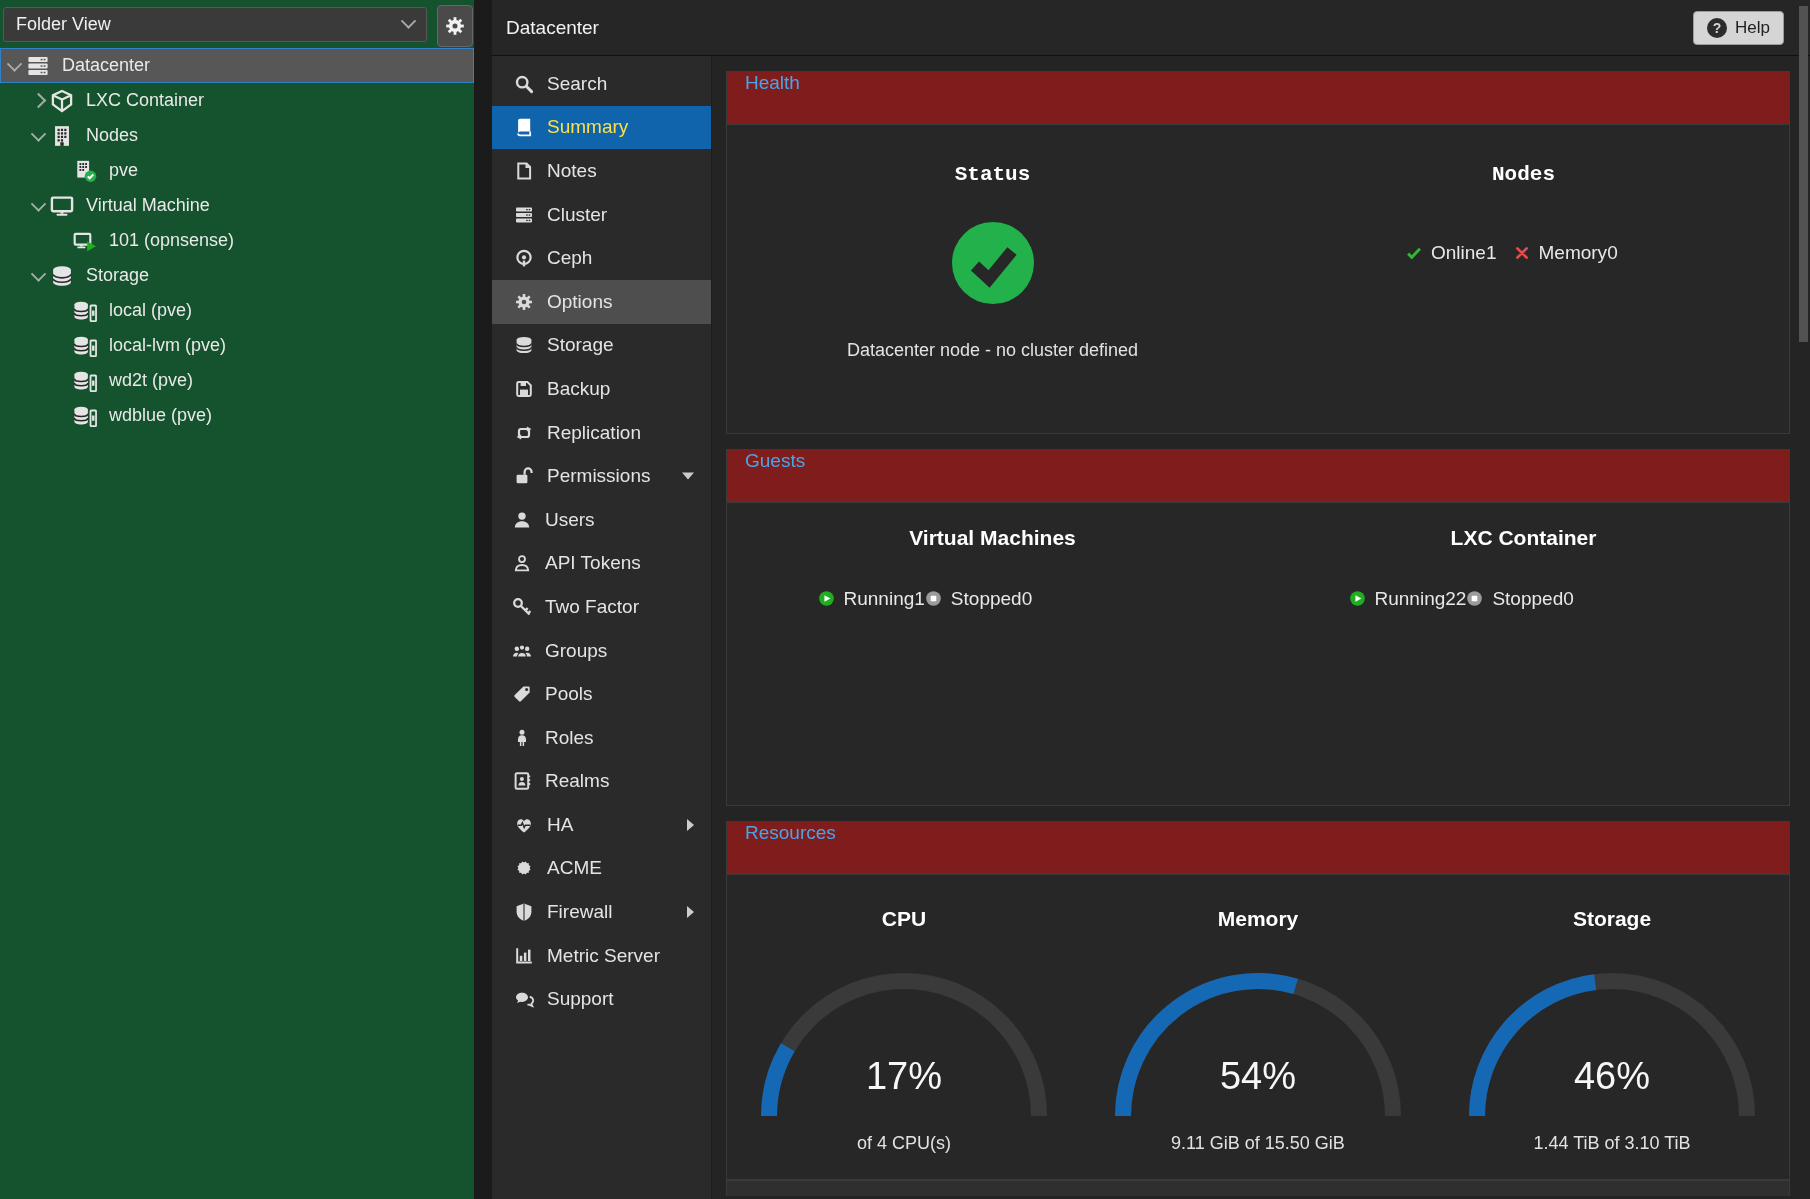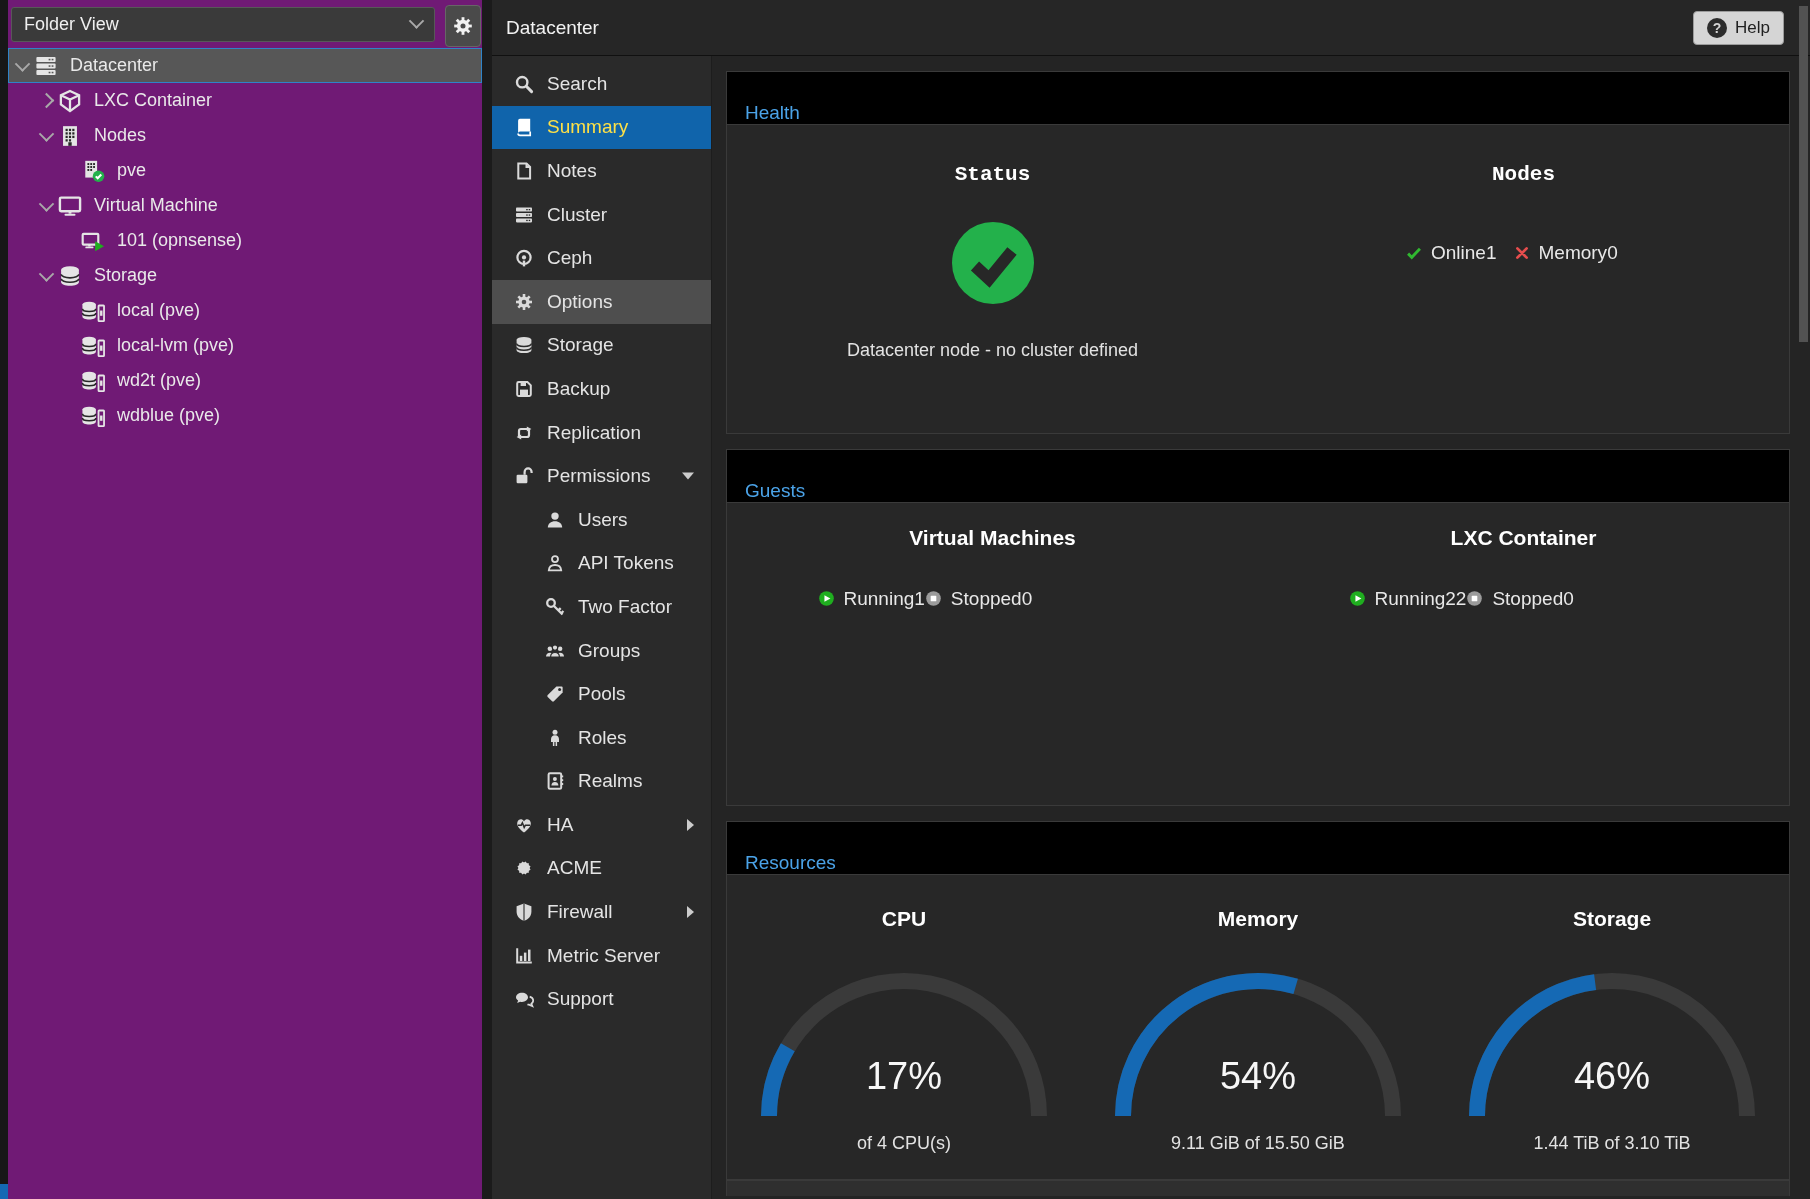--- a/index.html
+++ b/index.html
@@ -4,21 +4,21 @@
 <style>
   html,body{margin:0;padding:0;background:#141414;}
   body{font-family:"Liberation Sans", sans-serif;color:#dcdcdc;-webkit-font-smoothing:antialiased;}
   .app{position:relative;width:1810px;height:1199px;overflow:hidden;background:#1b1b1b;}
 
   
   .edge-strip{position:absolute;left:0;top:0;width:12px;height:100%;background:#171717;}
   .corner-chip{position:absolute;left:0;bottom:0;width:14px;height:15px;background:#1569b4;}
 
   
-  .tree-panel{position:absolute;left:8px;top:0;width:474px;height:100%;background:#701a75;}
+  .tree-panel{position:absolute;left:0;top:0;width:474px;height:100%;background:#14532d;}
   .combo{position:absolute;left:3px;top:7px;width:424px;height:35px;box-sizing:border-box;background:#3a3a3a;
          border:1px solid #585858;border-radius:3px;display:flex;align-items:center;padding:0 12px;
          font-size:18px;color:#f0f0f0;cursor:pointer;}
   .combo .chev{margin-left:auto;margin-top:-4px;}
   .gear-btn{position:absolute;left:437px;top:5px;width:36px;height:42px;box-sizing:border-box;background:#4a4a4a;
             border:1px solid #666;border-radius:4px;display:flex;align-items:center;justify-content:center;
             color:#f2f2f2;--hole:#4a4a4a;cursor:pointer;}
   .tree{position:absolute;top:48px;left:0;right:0;}
   .tree-row{height:35px;display:flex;align-items:center;font-size:18px;color:#e9e9e9;box-sizing:border-box;cursor:pointer;}
   .tree-row.lv0{padding-left:6px;}
@@ -36,35 +36,35 @@
   .topbar{position:absolute;left:492px;right:0;top:0;height:56px;background:#262626;border-bottom:1px solid #101010;box-sizing:border-box;}
   .topbar .title{position:absolute;left:14px;top:50%;transform:translateY(-50%);font-size:19px;color:#f2f2f2;}
   .help-btn{position:absolute;right:26px;top:11px;height:34px;padding:0 13px;background:#d5d5d5;border-radius:4px;
             color:#1f1f1f;font-size:17px;display:flex;align-items:center;gap:8px;cursor:pointer;border:1px solid #9b9b9b;box-sizing:border-box;}
   .help-q{width:20px;height:20px;border-radius:50%;background:#2c2c2c;color:#d5d5d5;font-weight:bold;font-size:14px;
           display:flex;align-items:center;justify-content:center;}
 
   
   .menu-panel{position:absolute;left:492px;top:56px;width:220px;bottom:0;background:#2a2a2a;border-right:1px solid #1d1d1d;box-sizing:border-box;padding-top:6px;}
   .menu-row{height:43.6px;display:flex;align-items:center;padding-left:22px;font-size:19px;color:#e4e4e4;position:relative;cursor:pointer;}
-  .menu-row.indent{padding-left:53px;}
+  .menu-row.indent{padding-left:20px;}
   .menu-row .lbl{margin-left:13px;white-space:nowrap;}
   .menu-row.selected{background:#1064ab;color:#fde047;--hole:#1064ab;}
   .menu-row.hover{background:#4e4e4e;--hole:#4e4e4e;}
   .menu-row .arrow{position:absolute;right:17px;top:50%;transform:translateY(-50%);}
   .tri-down{width:0;height:0;border-left:6px solid transparent;border-right:6px solid transparent;border-top:7px solid #cccccc;}
   .tri-right{width:0;height:0;border-top:6px solid transparent;border-bottom:6px solid transparent;border-left:7px solid #cccccc;}
 
   
   .main{position:absolute;left:712px;top:56px;right:0;bottom:0;background:#242424;overflow:hidden;}
   .scrollbar{position:absolute;right:1px;top:2px;bottom:0;width:11px;}
   .scrollbar .thumb{position:absolute;top:4px;left:1px;width:9px;height:336px;background:#525252;}
 
   .section{margin-left:14px;width:1064px;box-sizing:border-box;border:1px solid #3a3a3a;}
-  .section .sec-header{height:53px;background:#000000;display:flex;align-items:flex-end;padding-left:18px;
+  .section .sec-header{height:53px;background:#7f1d1d;display:flex;align-items:flex-start;padding-left:18px;
                        font-size:19px;color:#4ba3e8;border-bottom:1px solid #3a3a3a;box-sizing:border-box;}
   .section .sec-body{background:#272727;display:flex;}
   .sec-health{margin-top:15px;}
   .sec-health .sec-body{height:308px;}
   .sec-guests{margin-top:15px;}
   .sec-guests .sec-body{height:302px;}
   .sec-resources{margin-top:15px;border-bottom:none;}
   .sec-resources .sec-body{height:305px;border-bottom:1px solid #3a3a3a;box-sizing:border-box;}
   .partial-band{margin-left:14px;width:1064px;height:16px;background:#2f2f2f;border:1px solid #3a3a3a;border-bottom:none;box-sizing:border-box;}
 

